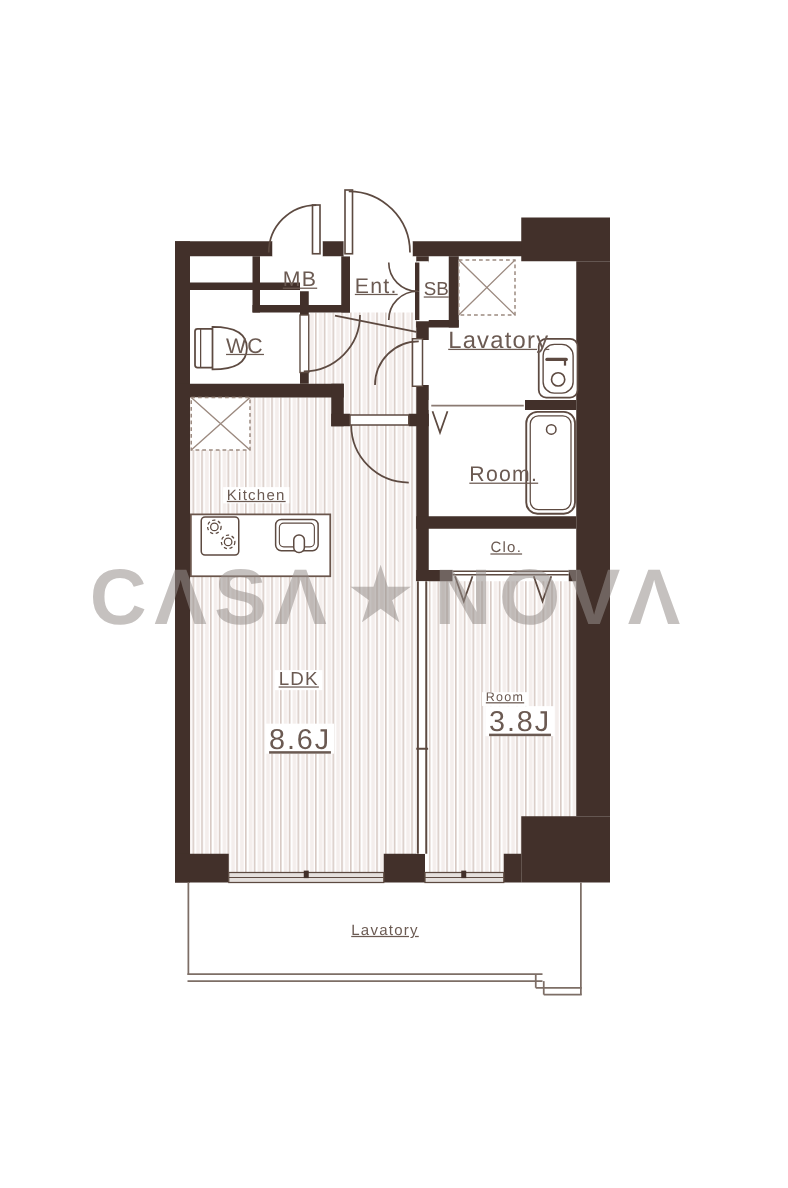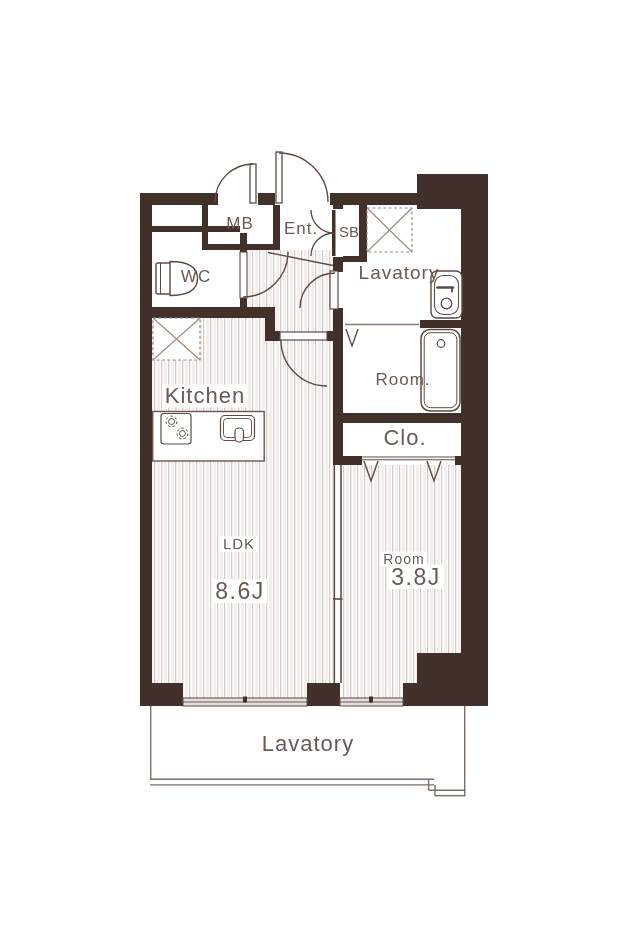--- a/index.html
+++ b/index.html
@@ -5,24 +5,25 @@
   html,body{margin:0;padding:0;background:#fff;}
   #stage{
     position:relative;width:630px;height:950px;background:#fff;overflow:hidden;
     font-family:"Liberation Sans",sans-serif;
   }
   svg{position:absolute;left:0;top:0;}
   .label{
     position:absolute;transform:translate(-50%,-50%);
     color:#6b5a52;white-space:nowrap;letter-spacing:1px;line-height:1.05;
     font-family:"Liberation Sans",sans-serif;
+    text-decoration:underline;
   }
   .plate{background:#fff;padding:0 3px;}
-  .sz17{font-size:17px;} .sz16{font-size:22px;text-align:right;} .sz15{font-size:19px;}
-  .sz14{font-size:14px;} .sz13{font-size:15px;}
+  .sz17{font-size:17px;} .sz16{font-size:12px;text-align:right;} .sz15{font-size:19px;}
+  .sz14{font-size:10px;} .sz13{font-size:15px;}
   .big{font-size:23px;letter-spacing:1.5px;}
   #watermark{
     position:absolute;left:311px;top:478px;transform:translate(-50%,-50%);
     font-size:63px;font-weight:bold;letter-spacing:6px;
     color:rgba(150,142,138,0.55);white-space:nowrap;
   }
   #watermark .star{font-size:56px;margin:0 12px;position:relative;top:-4px;}
 </style>
 </head>
 <body>
@@ -216,14 +217,17 @@
 <div class="label sz15" style="left:399px;top:273px;">Lavatory</div>
 <div class="label sz16 plate" style="left:205px;top:396px;">Kitchen</div>
 <div class="label sz17" style="left:403px;top:380px;">Room.</div>
 <div class="label sz16" style="left:405px;top:438px;">Clo.</div>
 <div class="label sz13 plate" style="left:239px;top:544px;">LDK</div>
 <div class="label big plate" style="left:240px;top:591px;text-align:right;">8.6J</div>
 <div class="label sz14 plate" style="left:404px;top:559px;">Room</div>
 <div class="label big plate" style="left:416px;top:577px;">3.8J</div>
 <div class="label sz16" style="left:308px;top:744px;">Lavatory</div>
 
-
+<div id="watermark">
+  <span>CΛSΛ</span><span class="star">★</span><span>NOVΛ</span>
 </div>
 
+</div>
+
 </body></html>

